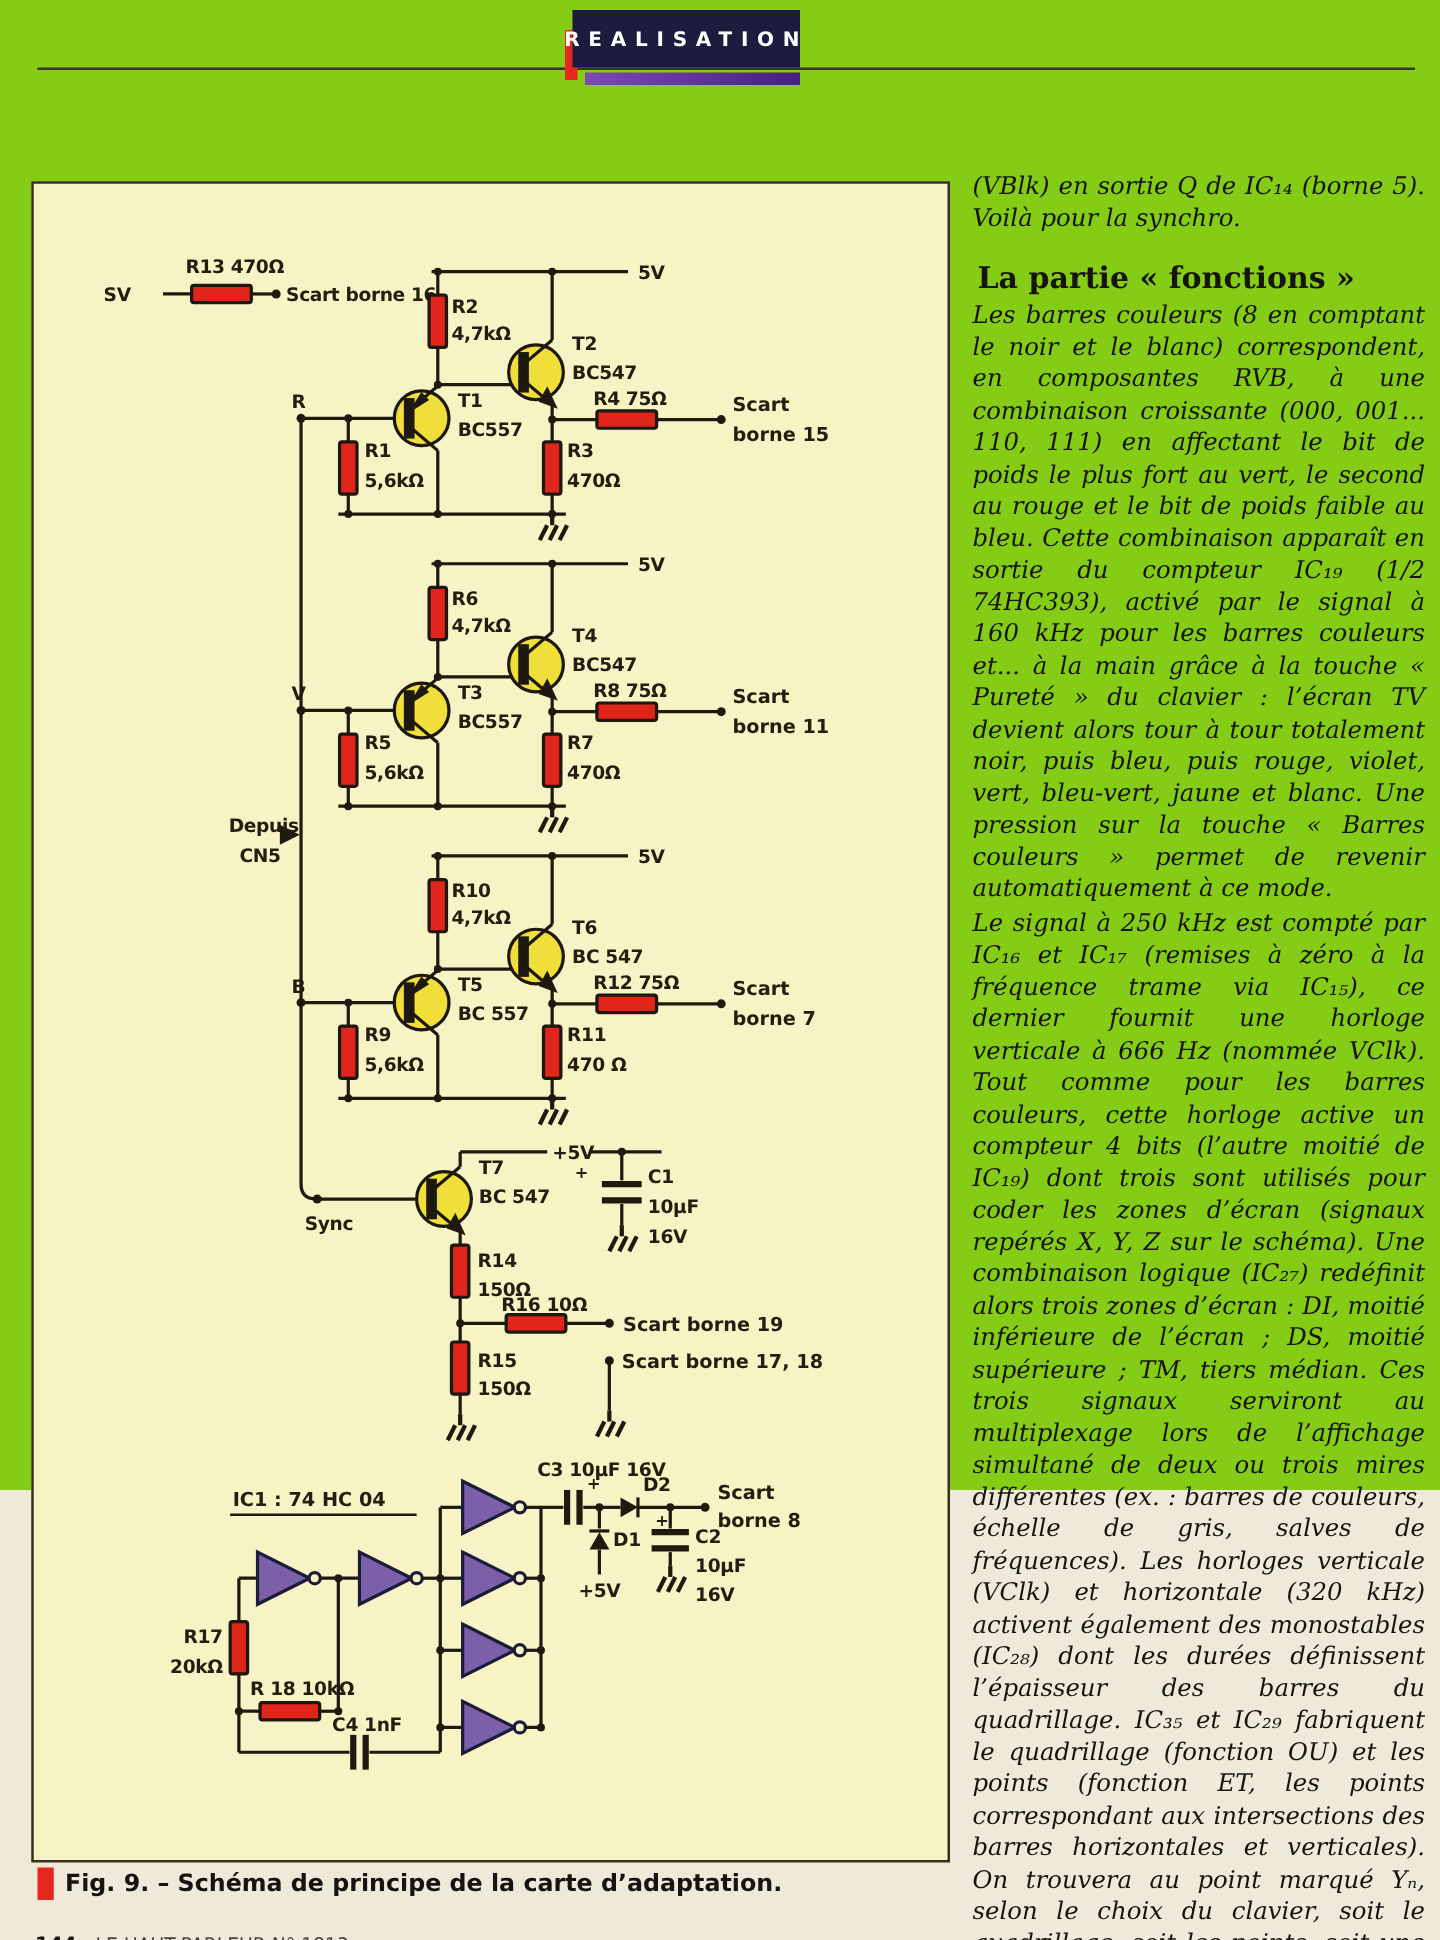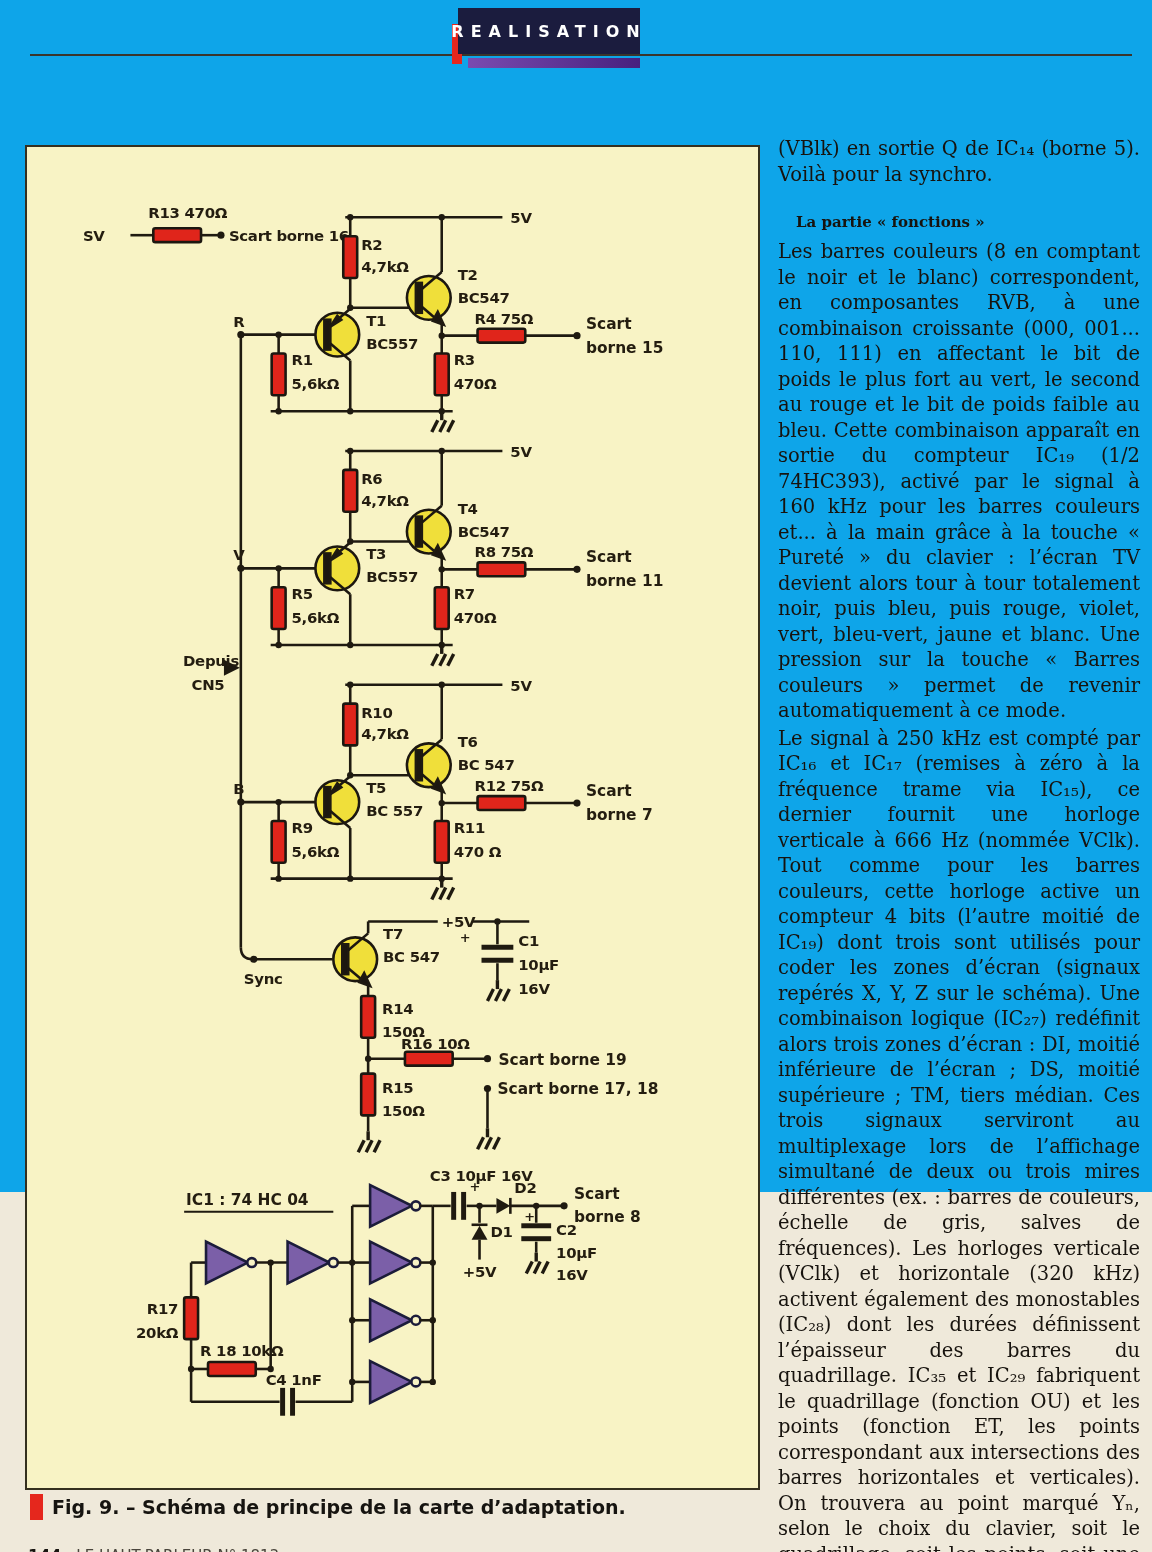--- a/index.html
+++ b/index.html
@@ -1,38 +1,38 @@
 <!DOCTYPE html>
 <html><head>
 <meta charset="utf-8">
 <style>
   html,body{margin:0;padding:0;}
   body{width:1152px;height:1552px;overflow:hidden;background:#efe9da;font-family:"DejaVu Sans",sans-serif;}
-  .page{position:relative;width:1152px;height:1192px;background:#0ea5e9;}
+  .page{position:relative;width:1152px;height:1192px;background:#84cc16;}
   
   .rule{position:absolute;left:30px;right:20px;top:54px;height:2px;background:#3a352c;}
   .banner{position:absolute;left:458px;top:8px;width:182px;height:46px;background:#1b1c3e;display:flex;align-items:center;justify-content:center;}
   .banner span{color:#fff;font-weight:700;font-size:16px;letter-spacing:7px;font-family:"DejaVu Sans",sans-serif;}
   .banner-red{position:absolute;left:452px;top:24px;width:10px;height:40px;background:#e5271d;}
   .banner-purple{position:absolute;left:468px;top:58px;width:172px;height:10px;background:linear-gradient(90deg,#7a4bb0,#47207e);}
   
   .panel{position:absolute;left:25px;top:145px;width:735px;height:1345px;background:#f8f3c5;border:2px solid #35301f;box-sizing:border-box;}
   svg text{font-family:"DejaVu Sans",sans-serif;font-weight:700;fill:#241d10;}
   .st{font-size:15px;letter-spacing:-0.3px;}
   .stb{font-size:15.5px;}
   .sts{font-size:13px;}
   
   .cap-red{position:absolute;left:30px;top:1494px;width:13px;height:26px;background:#e5271d;}
   .caption{position:absolute;left:52px;top:1496px;font-size:19px;font-weight:700;color:#161410;font-family:"DejaVu Sans",sans-serif;}
   .footer{position:absolute;left:28px;top:1530px;font-size:15px;color:#4a453c;font-family:"DejaVu Sans",sans-serif;margin-top:16px;}
   .footer b{color:#17140f;font-size:16px;}
   
   .article{position:absolute;left:778px;top:136px;width:362px;color:#17130e;font-family:"DejaVu Serif",serif;font-size:19.5px;line-height:25.5px;text-align:justify;}
-  .article p{margin:0 0 2px 0;}
-  .article h3{margin:22px 0 4px 18px;font-size:15px;line-height:26px;font-family:"DejaVu Serif",serif;}
+  .article p{margin:0 0 2px 0;font-style:italic;}
+  .article h3{margin:22px 0 4px 4px;font-size:24px;line-height:26px;font-family:"DejaVu Serif",serif;}
 </style>
 </head>
 <body>
 
 <div class="page">
 
   <div class="rule"></div>
   <div class="banner-red"></div>
   <div class="banner">
     <span>REALISATION</span>

